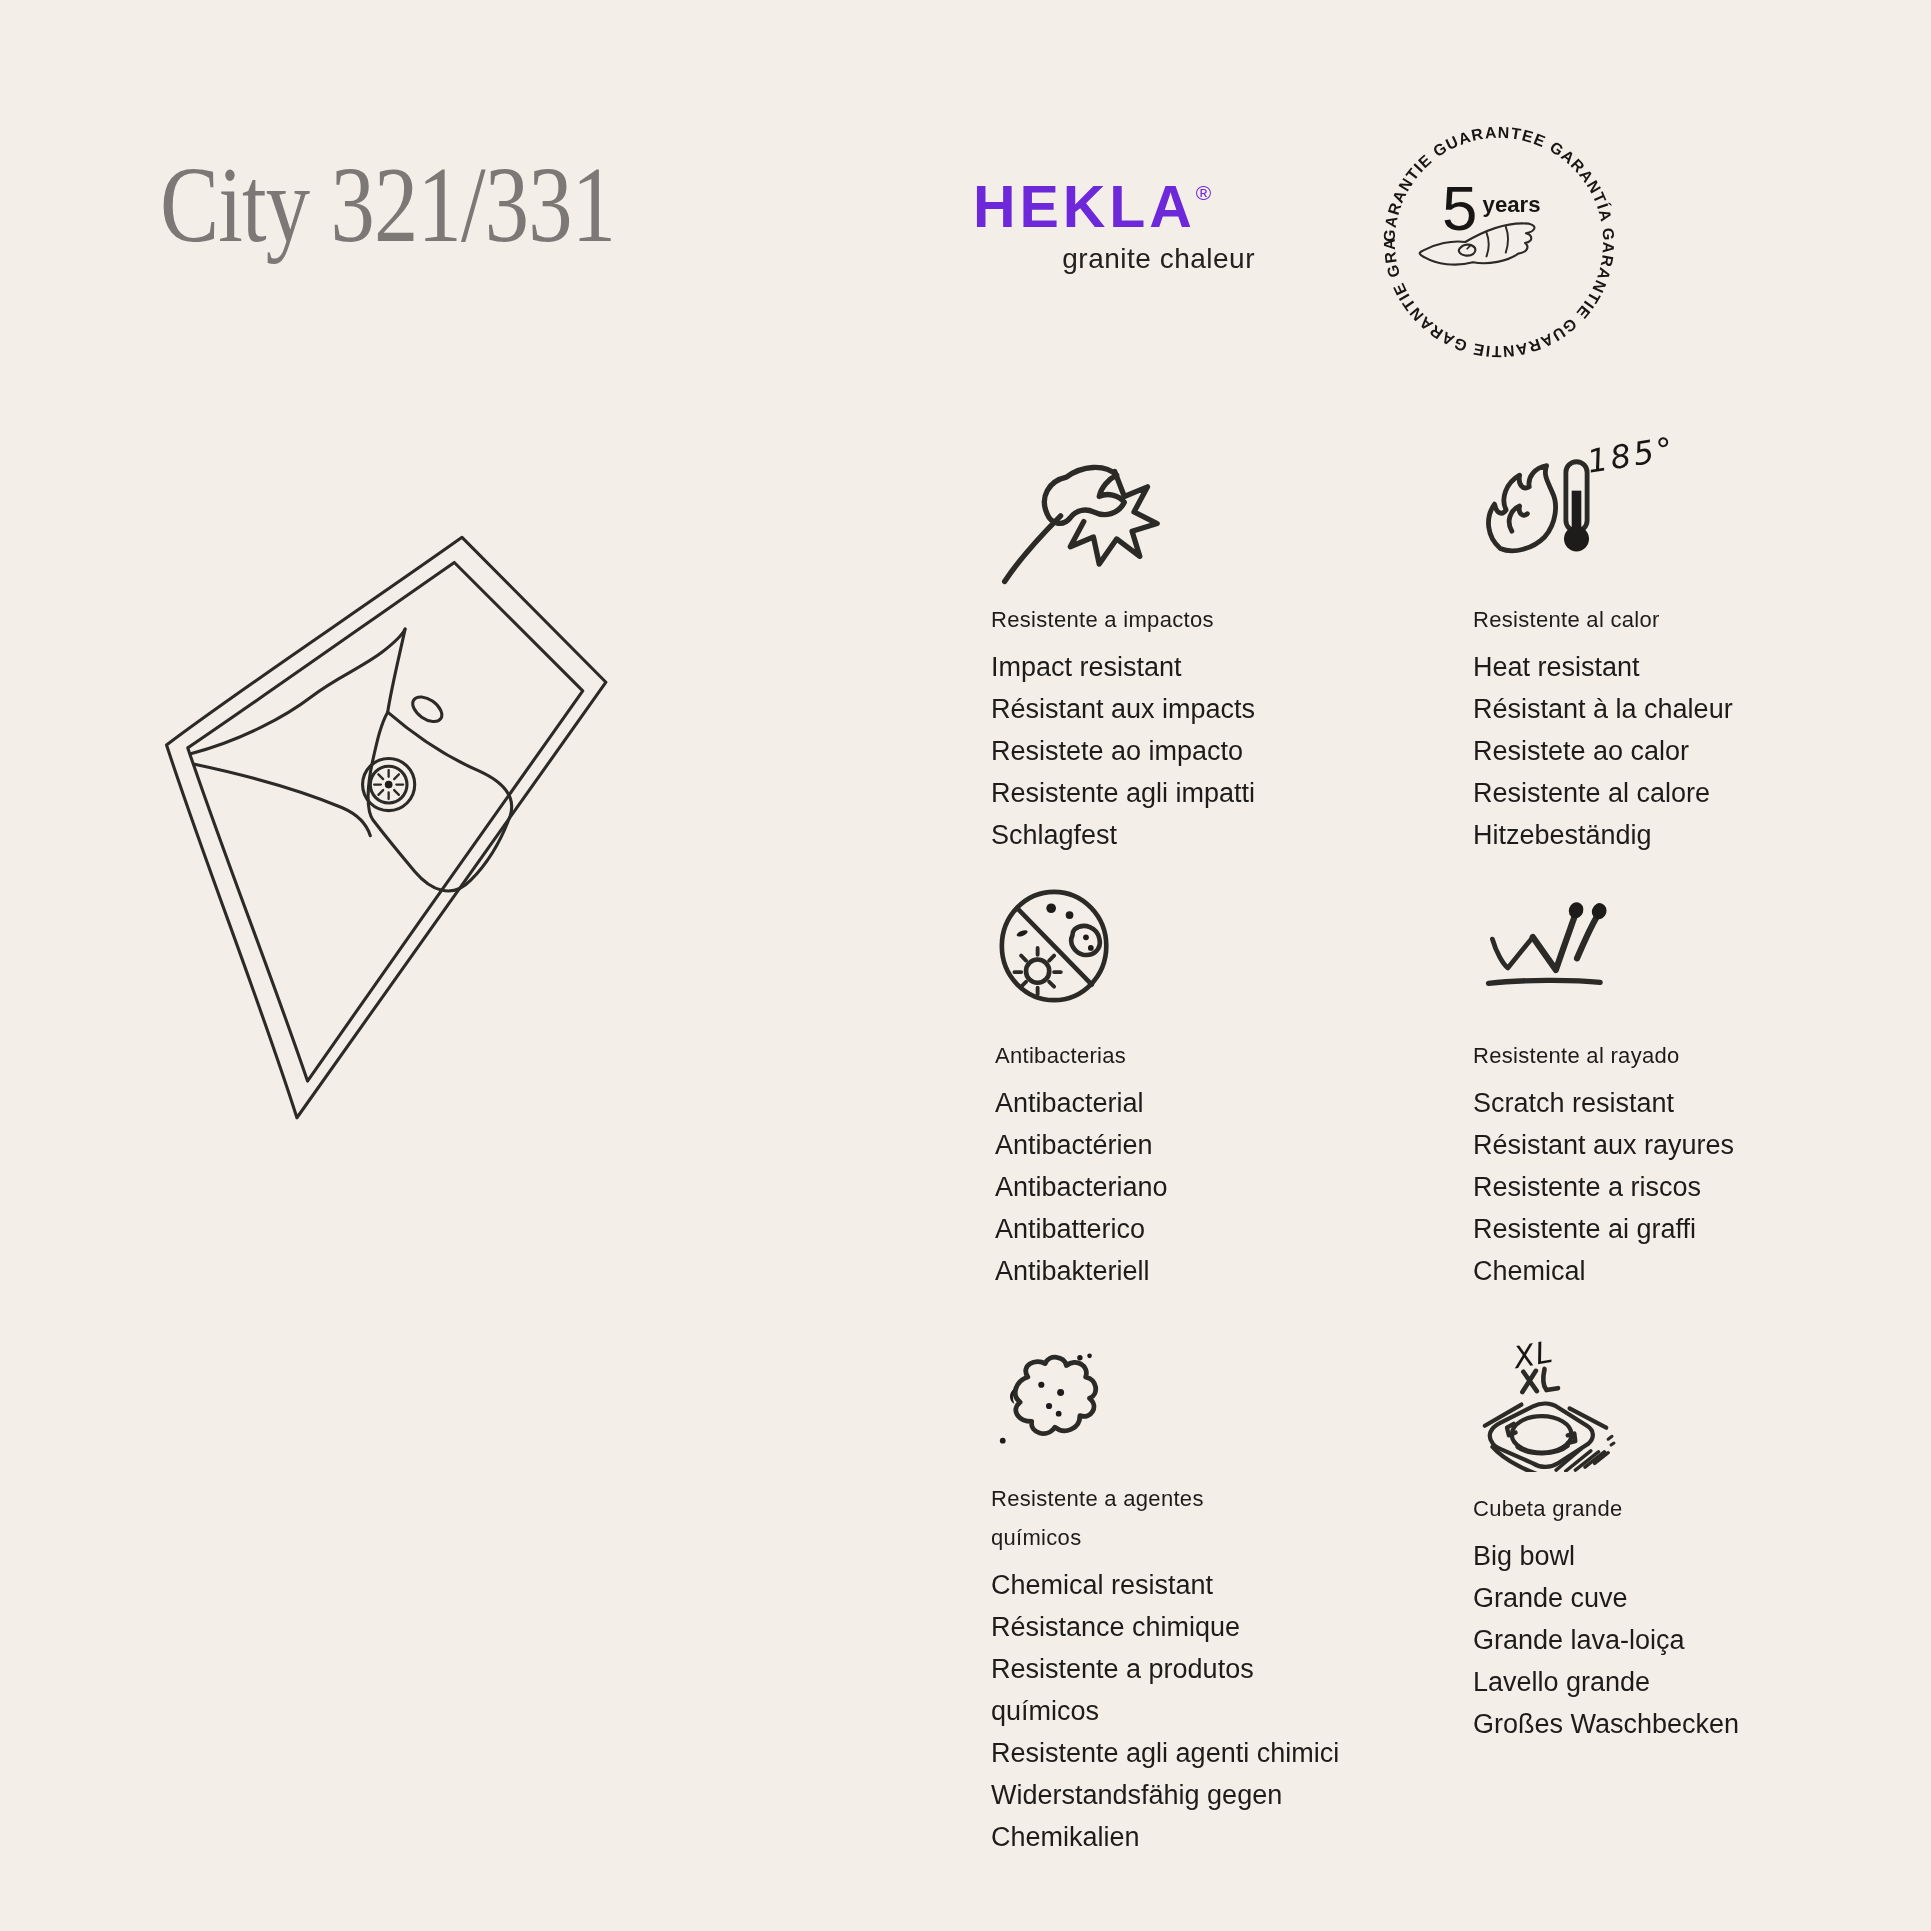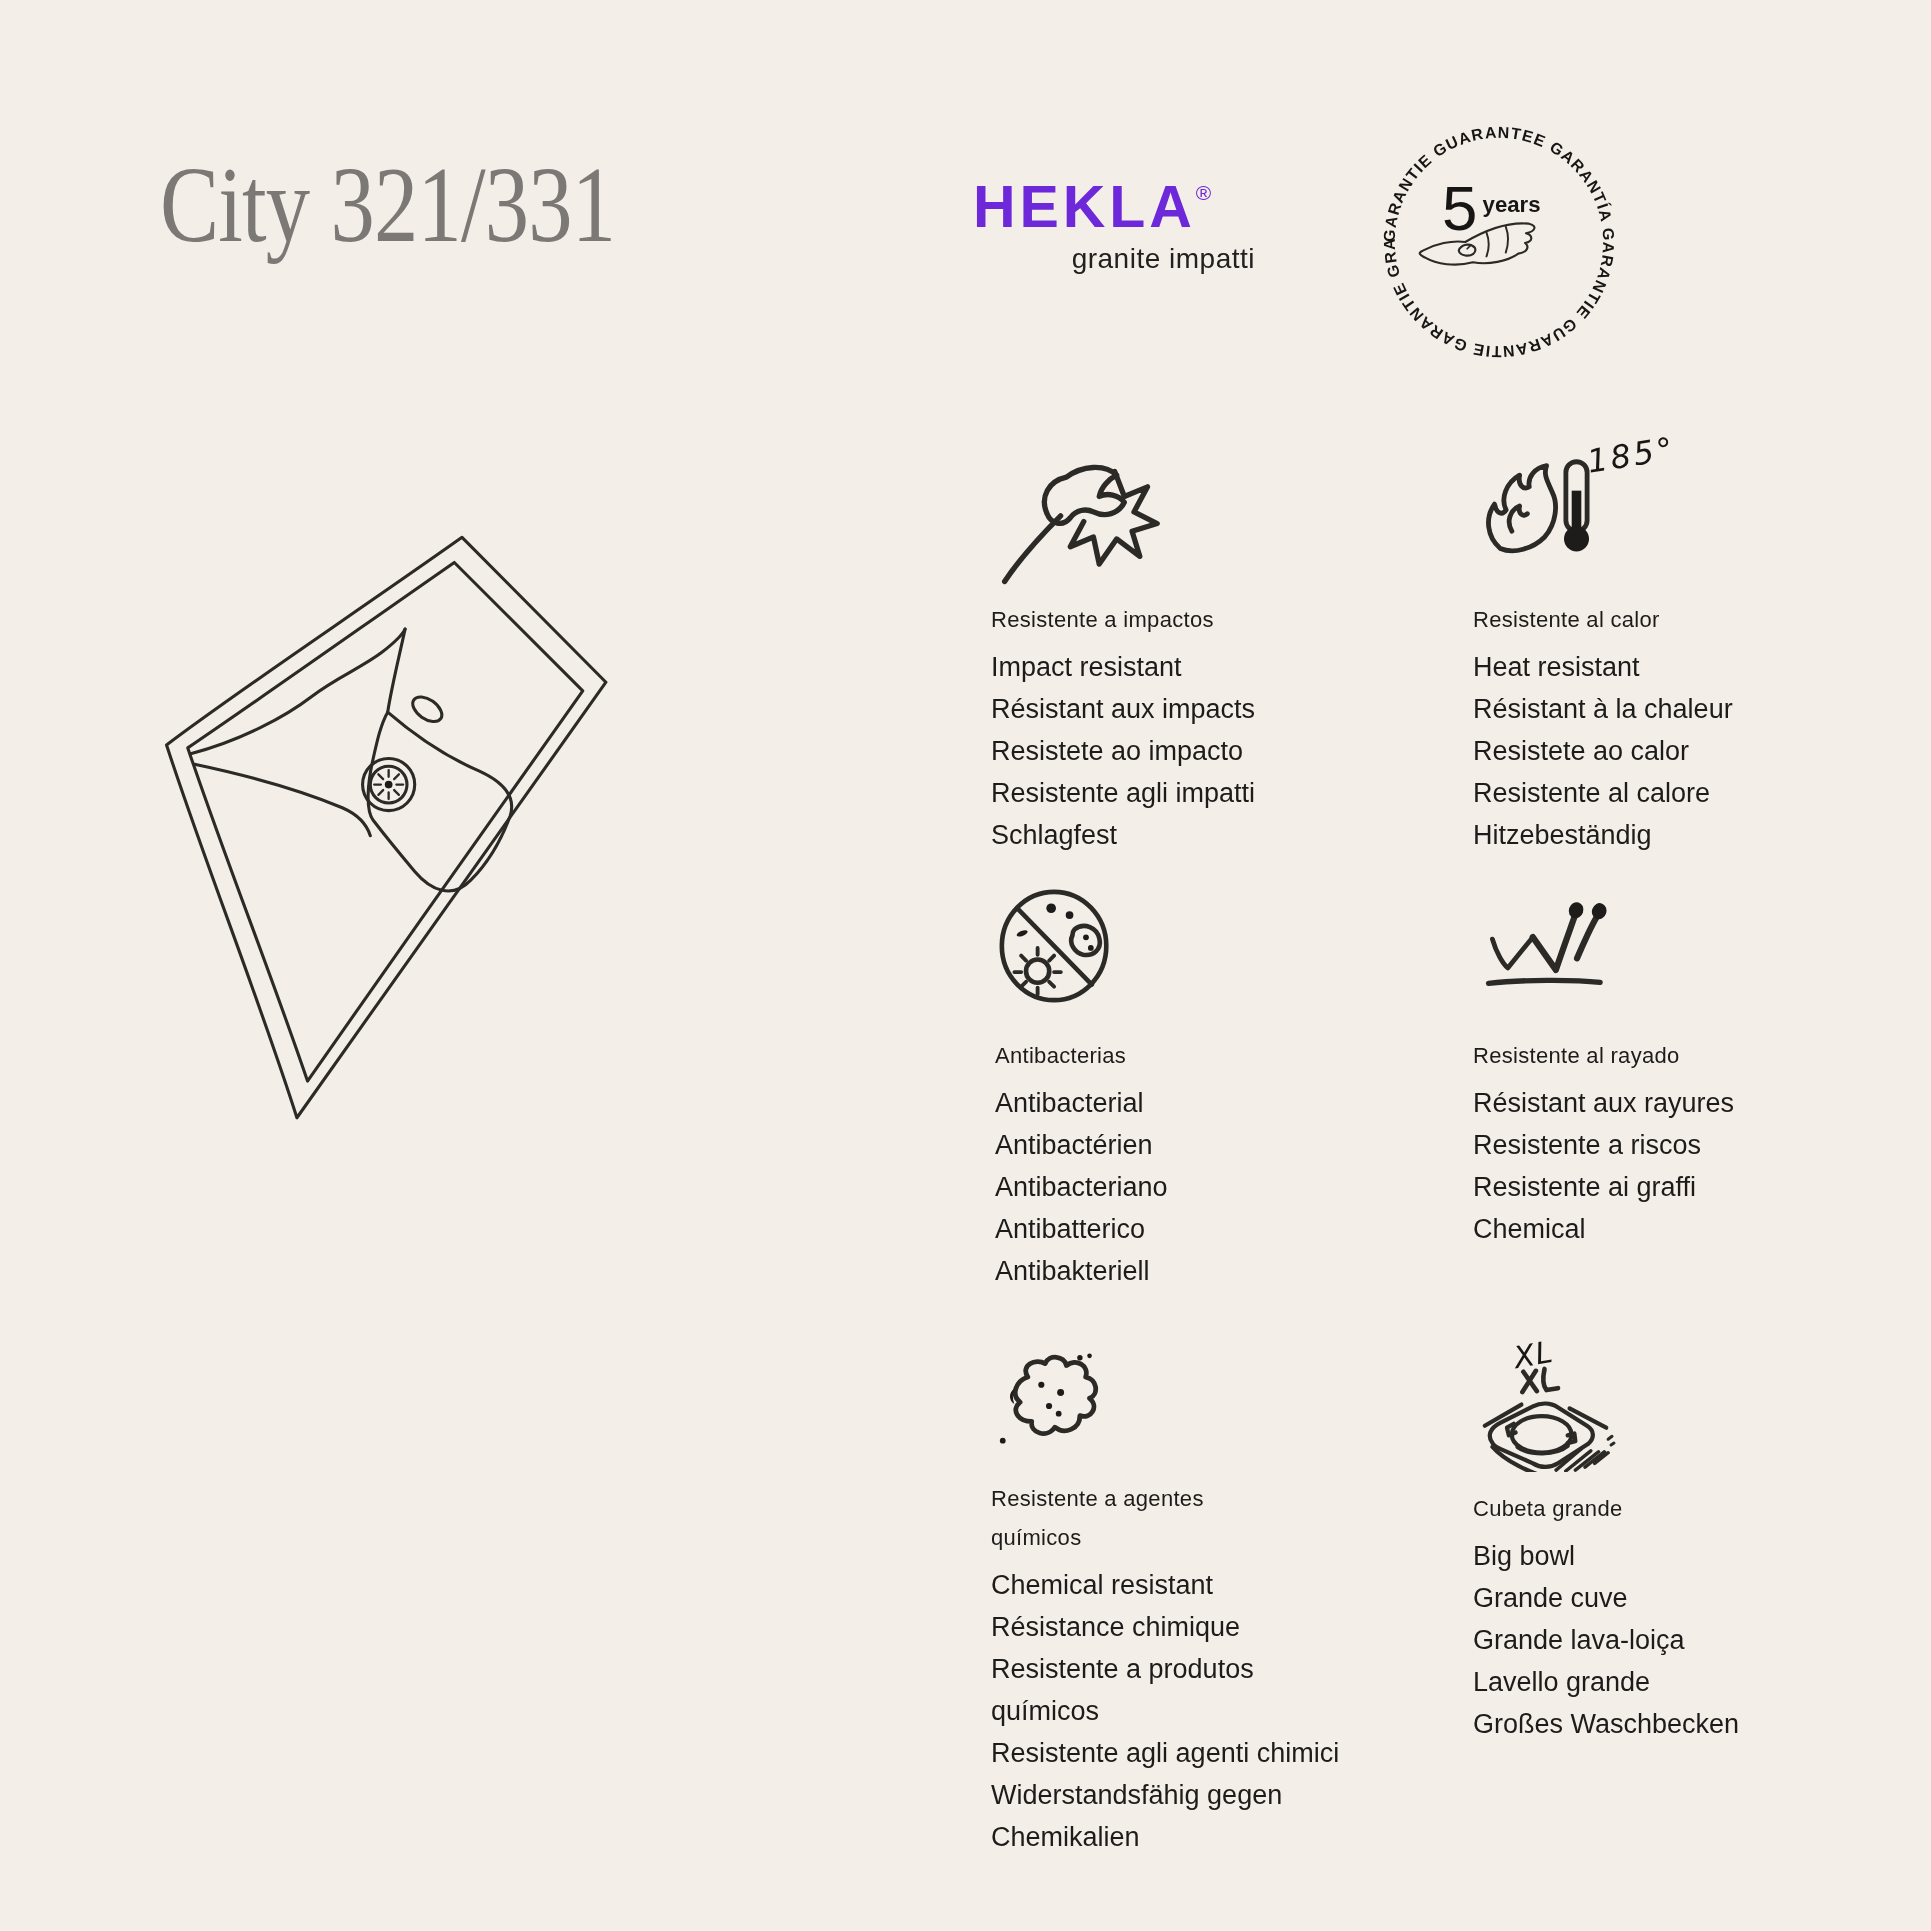--- a/index.html
+++ b/index.html
@@ -54,21 +54,21 @@
 </style>
 </head>
 <body>
 
 <div class="page">
 
   <div class="page-title">City 321/331</div>
 
   <div class="brand">
     <div class="brand-row"><span>HEKLA</span><sup>®</sup></div>
-    <div class="brand-tagline">granite impatti</div>
+    <div class="brand-tagline">granite chaleur</div>
   </div>
 
   <svg class="badge" width="272" height="272" viewBox="0 0 282 282">
     <defs>
       <path id="circ" d="M 33,141 A 108,108 0 1 1 249,141 A 108,108 0 1 1 33,141"></path>
     </defs>
     <text font-size="16.5" font-weight="700" letter-spacing="1.2">
       <textPath href="#circ">GARANTIE  GUARANTEE  GARANTÍA  GARANTIE  GUARANTIE  GARANTIE  GRANTÍA</textPath>
     </text>
     <text x="82" y="129" font-size="66" font-weight="500">5</text>
@@ -175,20 +175,21 @@
           <path d="M20,50 C24,64 31,76 36,80 L62,48"></path>
           <path stroke-width="6.5" d="M62,48 L86,82 C92,64 100,42 106,25"></path>
           <path stroke-width="6.5" d="M108,70 C114,56 122,38 129,26"></path>
           <path stroke-width="5.5" d="M16,96 C50,92 105,92 132,95"></path>
         </g>
         <ellipse class="fillink" cx="107" cy="20" rx="7.5" ry="8.5" transform="rotate(18 107 20)"></ellipse>
         <ellipse class="fillink" cx="131" cy="21" rx="7.5" ry="8.5" transform="rotate(18 131 21)"></ellipse>
       </svg>
     </div>
     <h2 class="f-title">Resistente al rayado</h2>
+    <div class="f-line">Scratch resistant</div>
     <div class="f-line">Résistant aux rayures</div>
     <div class="f-line">Resistente a riscos</div>
     <div class="f-line">Resistente ai graffi</div>
     <div class="f-line">Chemical</div>
   </section>
 
   <section class="feature f-c1 r3" style="left:991px; top:1347px;">
     <div class="icon-area">
       <svg width="118" height="108" viewBox="0 0 122 112" style="margin-top:4.8px">
         <g class="stroke" stroke-width="5">

